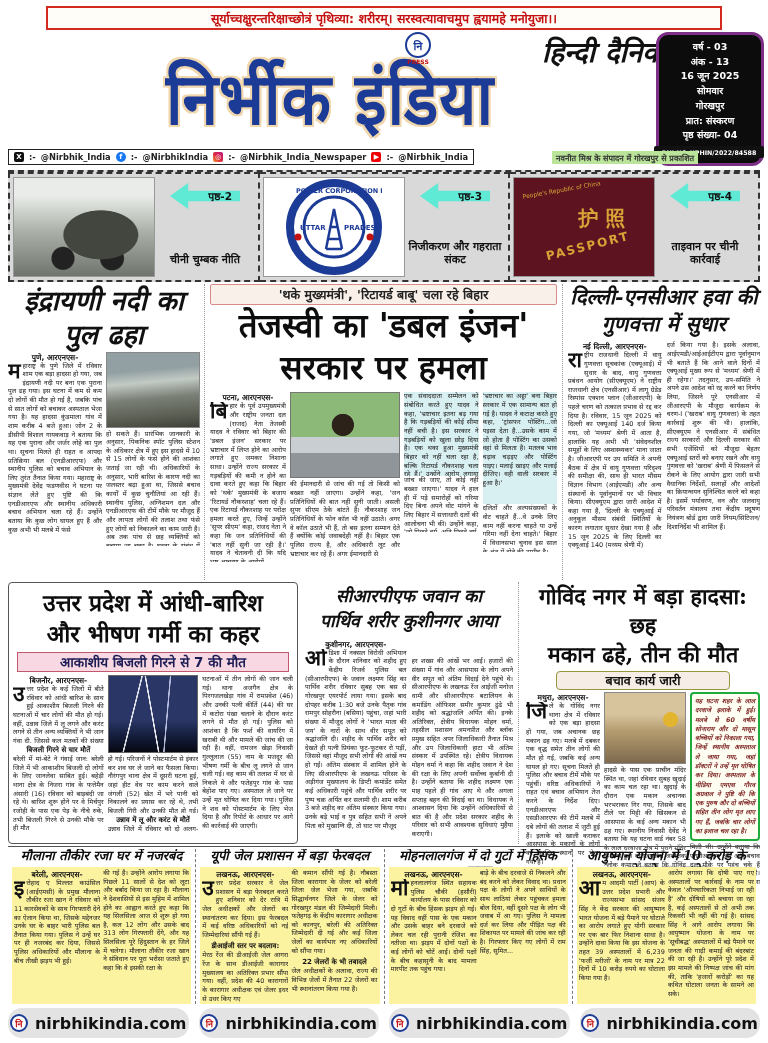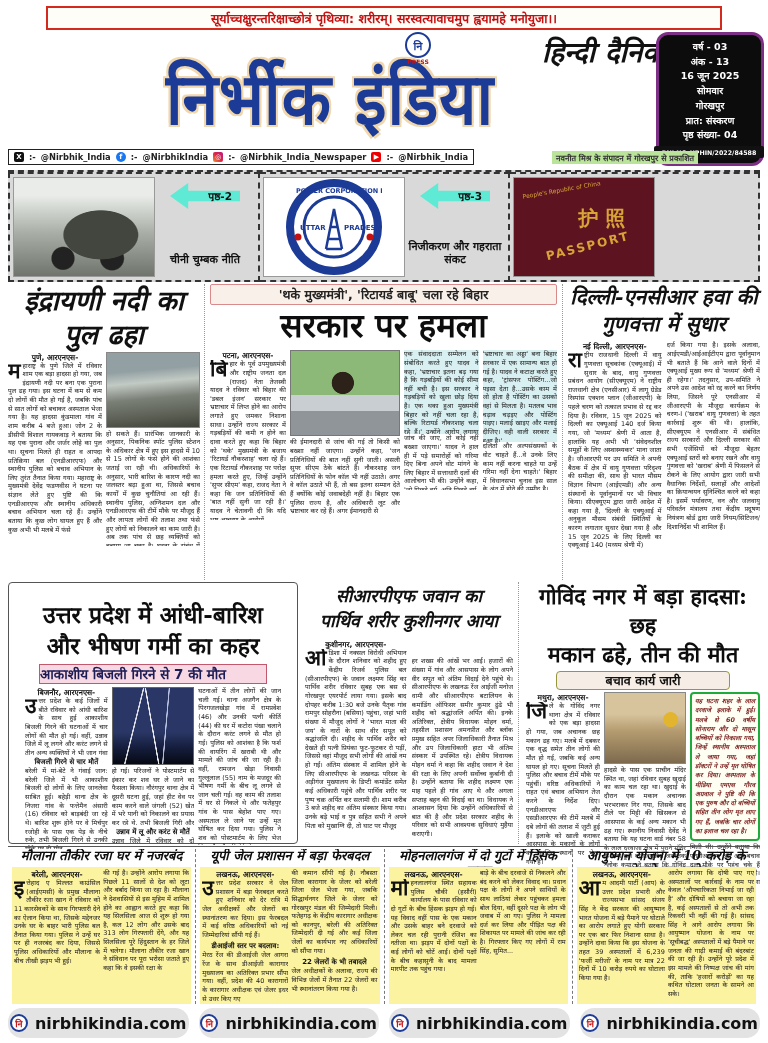--- a/index.html
+++ b/index.html
@@ -101,25 +101,25 @@
   .tej-sub-cols { display:flex; gap:4px; }
   .tej-sub-cols > div { flex:1; }
   .hl-cyan { background:#d9f0f2; }
   .sec-delhi { flex:1; padding-left:5px; }
   .h-delhi { font-size:20.5px; font-weight:800; font-style:italic; text-align:center;
     line-height:1.3; color:#111; font-family:"DejaVu Serif", serif; }
   .delhi-cols { display:flex; gap:5px; margin-top:4px; height:226px; }
   .delhi-cols > div { flex:1; }
   
   .midrow { top:582px; left:8px; width:752px; height:262px; display:flex; }
-  .sec-up { width:290px; flex:none; border:1.5px solid #555; border-radius:4px; padding:16px; }
+  .sec-up { width:290px; flex:none; border:1.5px solid #555; border-radius:4px; padding:4px; }
   .h-up { text-align:center; font-size:23px; font-weight:900; line-height:1.35; color:#0d0d0d;
     font-family:"DejaVu Serif", serif; }
   .subhead-up { border:1.5px solid #c2586e; background:#f8d8e2; color:#1d1d56;
-    font-weight:800; font-size:13.5px; text-align:left; margin:3px 14px; padding:0; }
+    font-weight:800; font-size:13.5px; text-align:center; margin:3px 4px; padding:0; }
   .up-cols { display:flex; gap:4px; height:158px; }
   .up-cols > div { flex:1; }
   .ph-lightning { width:100%; height:78px; border:1px solid #666; margin-bottom:2px;
     background:
       linear-gradient(104deg, transparent 0 30%, rgba(255,255,255,.85) 30.5% 31.5%, transparent 32%),
       linear-gradient(80deg, transparent 0 48%, rgba(255,255,255,.9) 48.5% 49.5%, transparent 50%),
       linear-gradient(95deg, transparent 0 64%, rgba(220,225,255,.8) 64.5% 65.5%, transparent 66%),
       linear-gradient(180deg,#2a3766 0 58%,#141c3a 80%,#060913); }
   .sec-crpf { width:220px; flex:none; padding:2px 5px 0 7px; }
   .h-crpf { text-align:center; font-size:17.5px; font-weight:800; font-style:italic;
@@ -230,20 +230,24 @@
       <div class="parrow">पृष्ठ-3</div>
       <div class="tcap">निजीकरण और गहराता संकट</div>
     </div>
   </div>
   <div class="tpanel">
     <div class="timg ph-passport">
       <div class="pp-country">People's Republic of China</div>
       <div class="pp-hanzi">护 照</div>
       <div class="pp-word">PASSPORT</div>
     </div>
+    <div class="tright">
+      <div class="parrow">पृष्ठ-4</div>
+      <div class="tcap">ताइवान पर चीनी कार्रवाई</div>
+    </div>
   </div>
 </div>
 
 <div class="abs mainrow">
 
   <div class="sec-bridge">
     <div class="h-bridge">इंद्रायणी नदी का पुल ढहा</div>
     <div class="bridge-cols">
       <div>
         <div class="dateline">पुणे, आरएनएस-</div>
@@ -253,40 +257,41 @@
       </div>
       <div>
         <div class="ph-flood"></div>
         <div class="bodytxt" style="height:116px">हो सकते हैं। प्रारंभिक जानकारी के अनुसार, पिकनिक स्पॉट पुलिस स्टेशन के अधिकार क्षेत्र में हुए इस हादसे में 10 से 15 लोगों के फंसे होने की आशंका जताई जा रही थी। अधिकारियों के अनुसार, भारी बारिश के कारण नदी का जलस्तर बढ़ा हुआ था, जिससे बचाव कार्यों में कुछ चुनौतियां आ रही हैं। स्थानीय पुलिस, अग्निशमन दल और एनडीआरएफ की टीमें मौके पर मौजूद हैं और लापता लोगों की तलाश तथा फंसे हुए लोगों को निकालने का काम जारी है। अब तक पांच से छह व्यक्तियों को बचाया जा चुका है। घटना के संबंध में विस्तृत जानकारी की प्रतीक्षा है।</div>
       </div>
     </div>
   </div>
 
   <div class="sec-tej rule-l">
     <div class="kicker">'थके मुख्यमंत्री', 'रिटायर्ड बाबू' चला रहे बिहार</div>
+    <div class="h-tej">तेजस्वी का 'डबल इंजन'</div>
     <div class="h-tej">सरकार पर हमला</div>
     <div class="tej-cols">
       <div class="tej-c1">
         <div class="dateline">पटना, आरएनएस-</div>
         <div class="bodytxt" style="height:160px">
           <span class="dcap">बि</span><span>हार के पूर्व उपमुख्यमंत्री और राष्ट्रीय जनता दल (राजद) नेता तेजस्वी यादव ने रविवार को बिहार की 'डबल इंजन' सरकार पर भ्रष्टाचार में लिप्त होने का आरोप लगाते हुए जमकर निशाना साधा। उन्होंने राज्य सरकार में गड़बड़ियों की कमी न होने का दावा करते हुए कहा कि बिहार को 'थके' मुख्यमंत्री के बजाय 'रिटायर्ड नौकरशाह' चला रहे हैं। एक रिटायर्ड नौकरशाह पर परोक्ष हमला करते हुए, जिन्हें उन्होंने 'सुपर सीएम' कहा, राजद नेता ने कहा कि जन प्रतिनिधियों की 'बात नहीं सुनी जा रही है।' यादव ने चेतावनी दी कि यदि भ्रष्ट आचरण के आरोपों</span>
         </div>
       </div>
       <div class="tej-c2">
         <div class="ph-presser"></div>
         <div class="bodytxt" style="height:78px">की ईमानदारी से जांच की गई तो किसी को बख्शा नहीं जाएगा। उन्होंने कहा, 'जन प्रतिनिधियों की बात नहीं सुनी जाती। असली सुपर सीएम ठेके बांटते हैं। नौकरशाह जन प्रतिनिधियों के फोन कॉल भी नहीं उठाते। अगर वे कॉल उठाते भी हैं, तो बस इतना सम्मान देते हैं क्योंकि कोई जवाबदेही नहीं है। बिहार एक पुलिस राज्य है, और अधिकारी लूट और भ्रष्टाचार कर रहे हैं। अगर ईमानदारी से</div>
       </div>
       <div class="tej-c3">
         <div class="tej-sub-cols">
           <div>
             <div class="bodytxt hl-cyan" style="height:84px">एक संवाददाता सम्मेलन को संबोधित करते हुए यादव ने कहा, 'भ्रष्टाचार इतना बढ़ गया है कि गड़बड़ियों की कोई सीमा नहीं बची है। इस सरकार ने गड़बड़ियों को खुला छोड़ दिया है। एक थका हुआ मुख्यमंत्री बिहार को नहीं चला रहा है, बल्कि रिटायर्ड नौकरशाह चला रहे हैं।' उन्होंने आरोप लगाया कि भ्रष्टाचार में लिप्त होकर</div>
             <div class="bodytxt" style="height:56px">जांच की जाए, तो कोई नहीं बख्शा जाएगा।' यादव ने हाल ही में पड़े समारोहों को गरिमा दिए बिना अपने वोट मांगने के लिए बिहार में सत्ताधारी दलों की आलोचना भी की। उन्होंने कहा, 'जो पिछड़े वर्ग, अति पिछड़े वर्ग,</div>
           </div>
           <div>
-            <div class="bodytxt hl-cyan" style="height:92px">'भ्रष्टाचार का अड्डा' बना बिहार सरकार में एक सामान्य बात हो गई है। यादव ने कटाक्ष करते हुए कहा, 'ट्रांसफर पोस्टिंग...जो पइसा देता है...उसके काम में जो होता है पोस्टिंग का उसको वहां से मिलता है। मतलब भाव चढ़ाव चढ़इए और पोस्टिंग पाइए। मलाई खाइए और मलाई दीजिए। वही वाली सरकार में हुआ है।'</div>
+            <div class="bodytxt hl-cyan" style="height:112px">'भ्रष्टाचार का अड्डा' बना बिहार सरकार में एक सामान्य बात हो गई है। यादव ने कटाक्ष करते हुए कहा, 'ट्रांसफर पोस्टिंग...जो पइसा देता है...उसके काम में जो होता है पोस्टिंग का उसको वहां से मिलता है। मतलब भाव चढ़ाव चढ़इए और पोस्टिंग पाइए। मलाई खाइए और मलाई दीजिए। वही वाली सरकार में हुआ है।'</div>
             <div class="bodytxt" style="height:48px">दलितों और अल्पसंख्यकों के वोट चाहते हैं...वे उनके लिए काम नहीं करना चाहते या उन्हें गरिमा नहीं देना चाहते।' बिहार में विधानसभा चुनाव इस साल के अंत में होने की उम्मीद है।</div>
           </div>
         </div>
       </div>
     </div>
   </div>
 
   <div class="sec-delhi rule-l">
     <div class="h-delhi">दिल्ली-एनसीआर हवा की गुणवत्ता में सुधार</div>
     <div class="delhi-cols">

